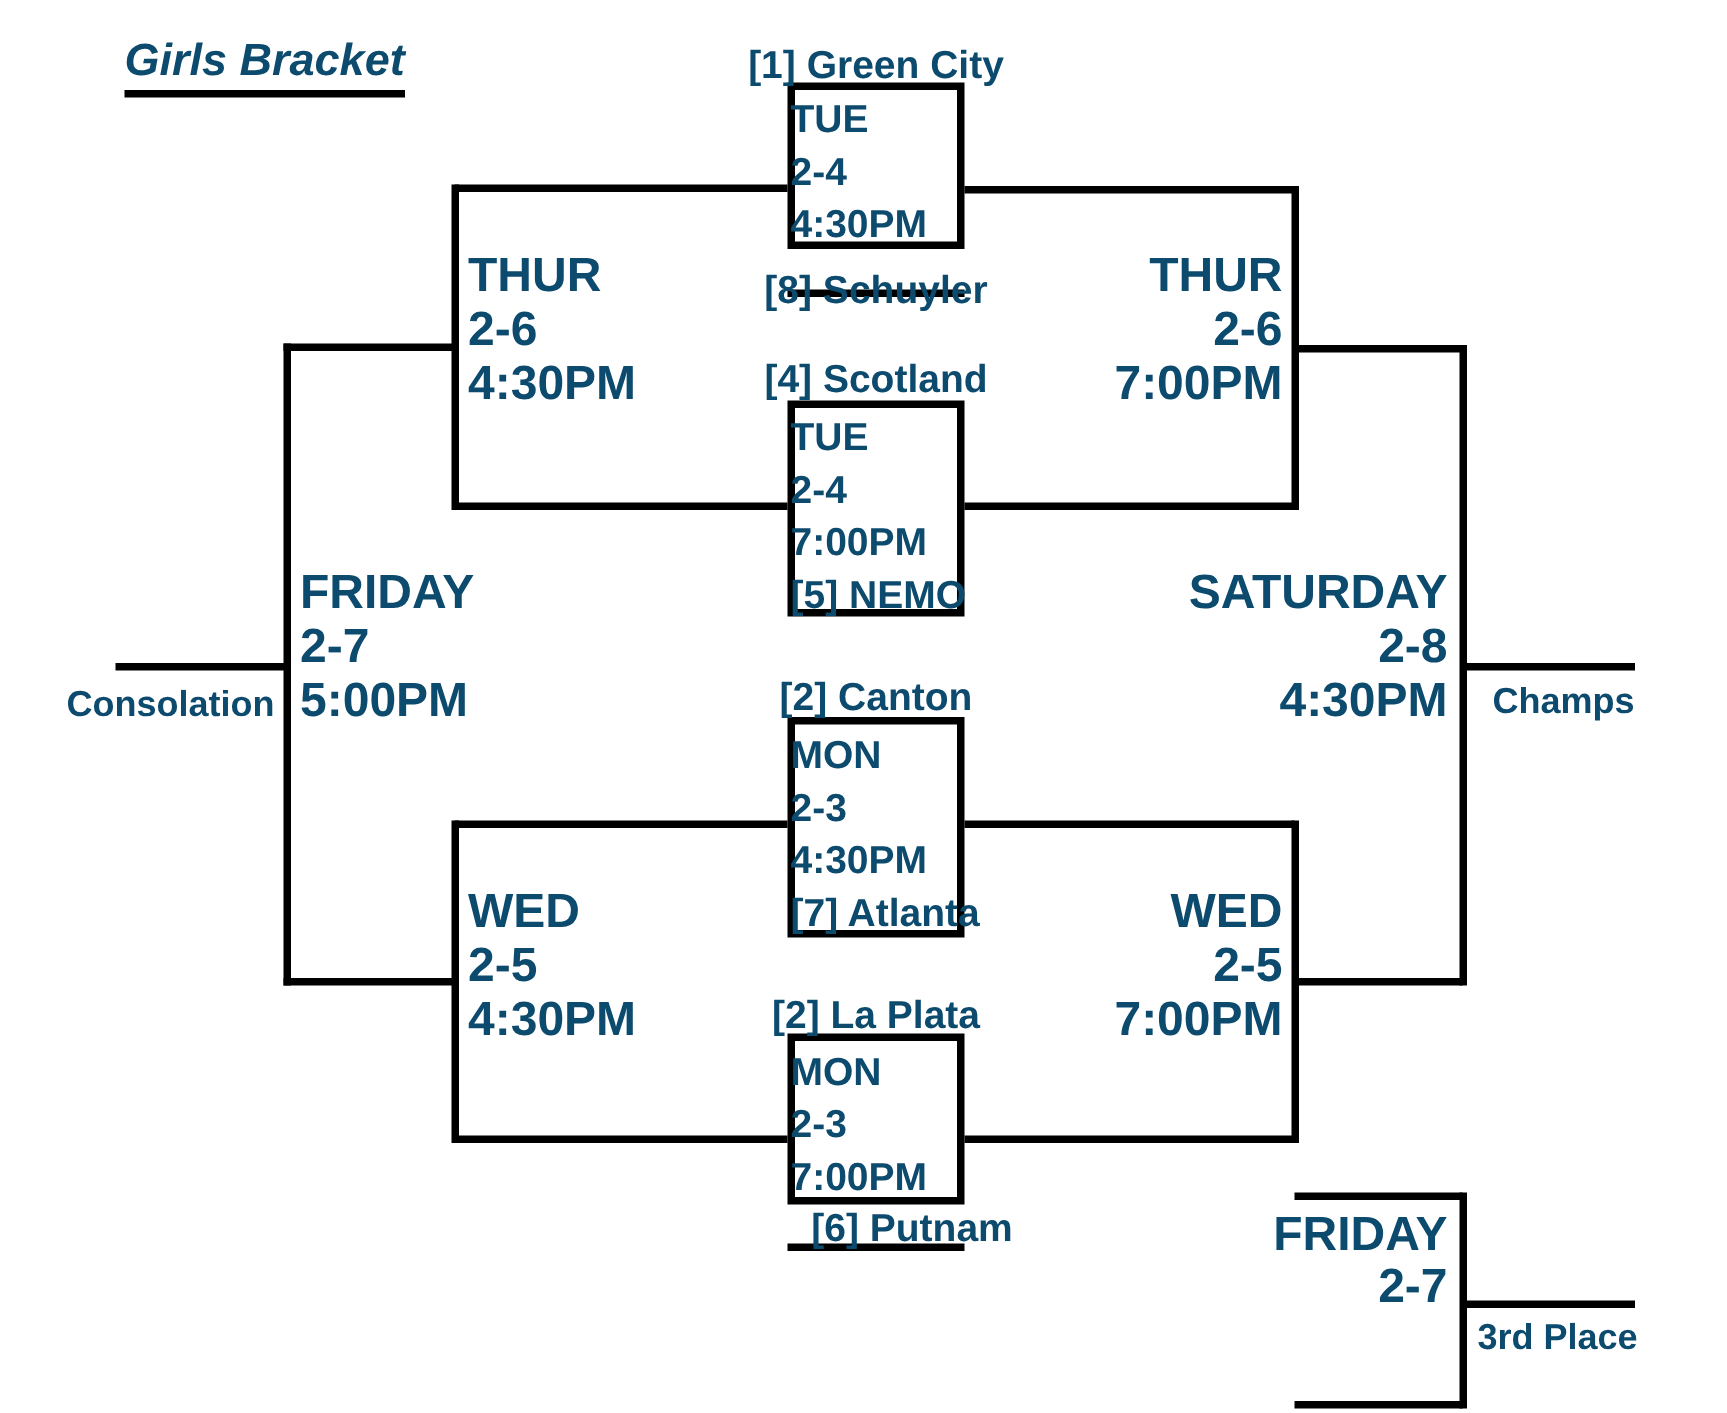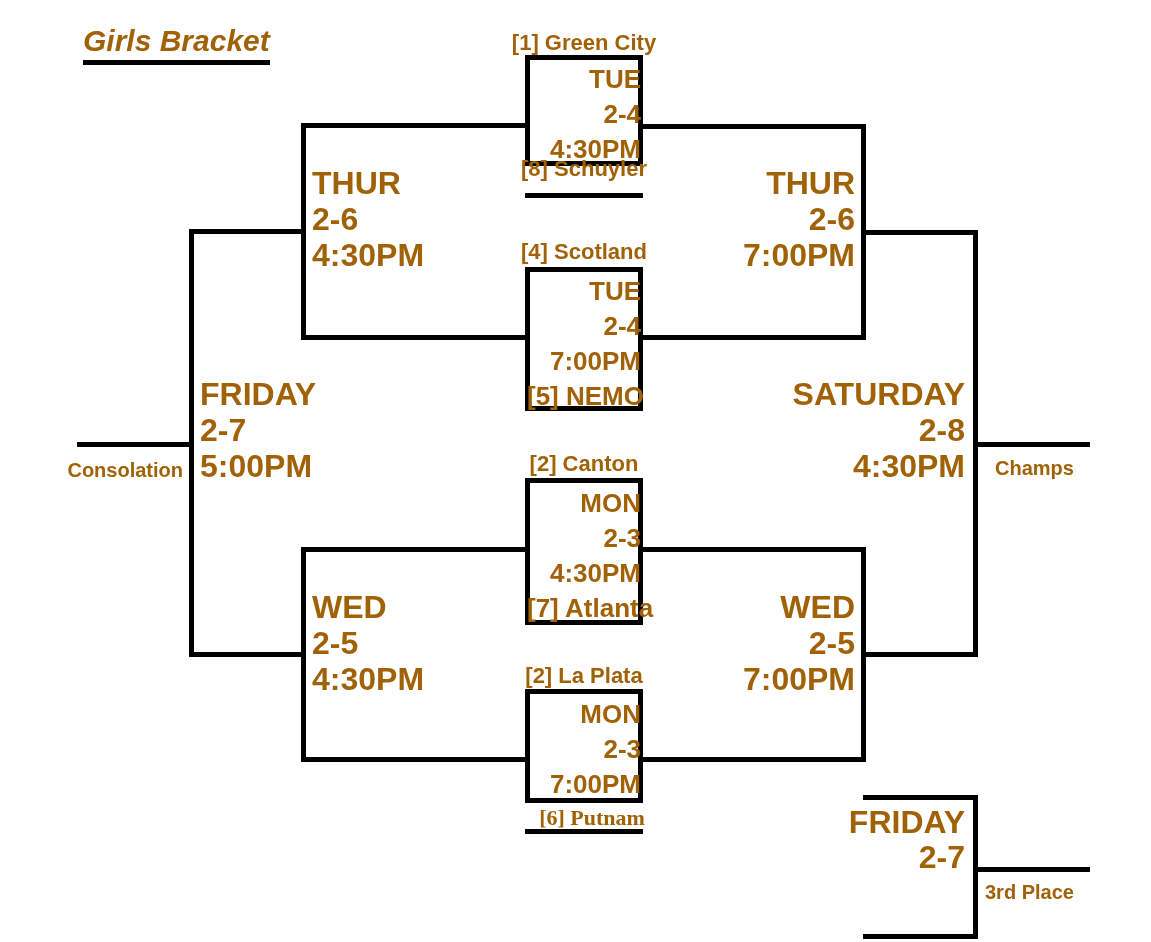--- a/index.html
+++ b/index.html
@@ -1,29 +1,29 @@
 <!DOCTYPE html>
 <html><head>
 <meta charset="utf-8">
 <style>
   html,body{margin:0;padding:0;background:#ffffff;}
   .canvas{
     position:relative;width:1151px;height:942px;background:#ffffff;
-    font-family:"Liberation Sans",sans-serif;color:#a16207;font-weight:bold;
+    font-family:"Liberation Sans",sans-serif;color:#0c4a6e;font-weight:bold;
     overflow:hidden;
   }
   .hline{position:absolute;height:5px;background:#000;}
   .vline{position:absolute;width:5px;background:#000;}
   .gamebox{position:absolute;border:5px solid #000;background:#ffffff;box-sizing:border-box;}
-  .boxtext{position:absolute;text-align:right;font-size:26px;line-height:35px;white-space:nowrap;}
-  .team{position:absolute;width:240px;text-align:center;font-size:22px;line-height:26px;white-space:nowrap;}
+  .boxtext{position:absolute;text-align:left;font-size:26px;line-height:35px;white-space:nowrap;}
+  .team{position:absolute;width:240px;text-align:center;font-size:26px;line-height:26px;white-space:nowrap;}
   .sched{position:absolute;font-size:32px;line-height:36px;white-space:nowrap;}
   .sched3{line-height:35px;}
   .alignr{text-align:right;}
-  .flabel{position:absolute;font-size:20px;line-height:26px;white-space:nowrap;}
+  .flabel{position:absolute;font-size:24px;line-height:26px;white-space:nowrap;}
   .title{
     position:absolute;left:83px;top:24px;font-size:30px;font-style:italic;font-weight:bold;
     border-bottom:5px solid #000;padding-bottom:2px;white-space:nowrap;
   }
   .note{
     position:absolute;left:752px;top:26px;font-size:28px;font-style:italic;font-weight:normal;
     white-space:nowrap;
   }
 </style>
 </head>
@@ -68,21 +68,21 @@
 
   <div class="hline" style="left:525px;top:193px;width:118px;"></div>
   <div class="hline" style="left:525px;top:829px;width:118px;"></div>
 
   <div class="team" style="left:464px;top:30px;">[1] Green City</div>
   <div class="boxtext" style="left:527px;top:62px;width:114px;">
     <div>TUE</div>
     <div>2-4</div>
     <div>4:30PM</div>
   </div>
-  <div class="team" style="left:464px;top:156px;">[8] Schuyler</div>
+  <div class="team" style="left:464px;top:180px;">[8] Schuyler</div>
 
   <div class="team" style="left:464px;top:239px;">[4] Scotland</div>
   <div class="boxtext" style="left:527px;top:274px;width:114px;">
     <div>TUE</div>
     <div>2-4</div>
     <div>7:00PM</div>
     <div>[5] NEMO</div>
   </div>
 
   <div class="team" style="left:464px;top:451px;">[2] Canton</div>
@@ -92,21 +92,21 @@
     <div>4:30PM</div>
     <div>[7] Atlanta</div>
   </div>
 
   <div class="team" style="left:464px;top:663px;">[2] La Plata</div>
   <div class="boxtext" style="left:527px;top:697px;width:114px;">
     <div>MON</div>
     <div>2-3</div>
     <div>7:00PM</div>
   </div>
-  <div class="team" style="left:472px;top:805px;font-family:Liberation Serif, serif;">[6] Putnam</div>
+  <div class="team" style="left:488px;top:805px;">[6] Putnam</div>
 
   <div class="sched" style="left:312px;top:165px;">
     <div>THUR</div>
     <div>2-6</div>
     <div>4:30PM</div>
   </div>
   <div class="sched alignr" style="left:655px;top:165px;width:200px;">
     <div>THUR</div>
     <div>2-6</div>
     <div>7:00PM</div>

